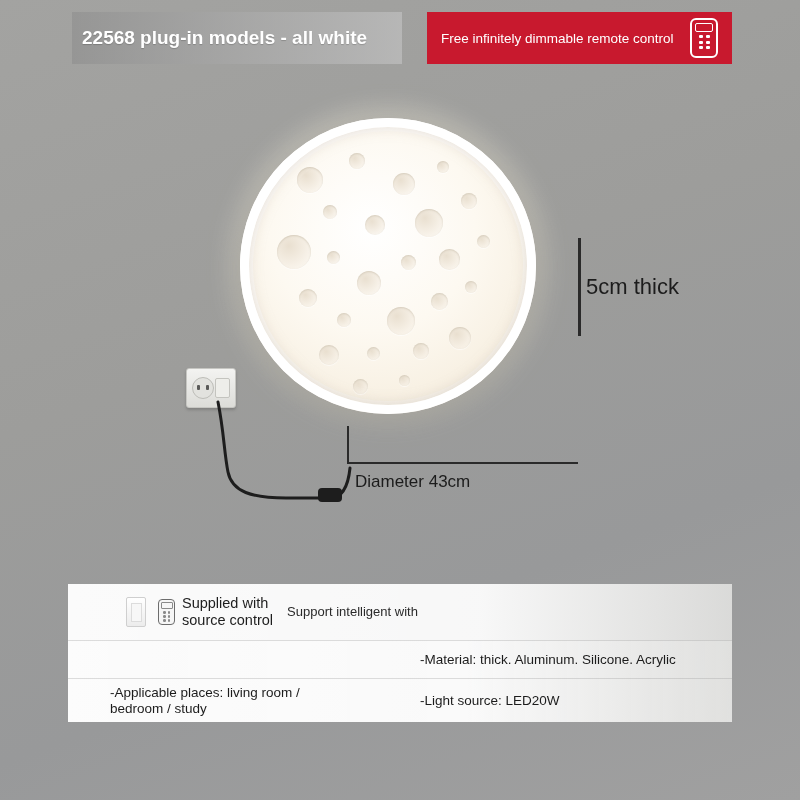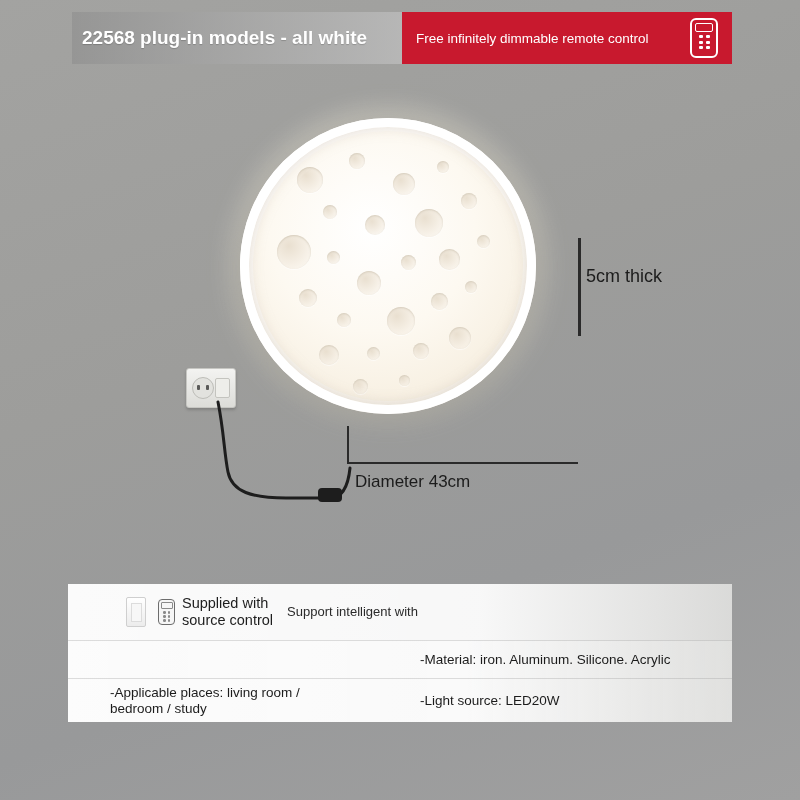--- a/index.html
+++ b/index.html
@@ -49,20 +49,21 @@
   }
   .banner-right {
     flex: 1 1 auto;
     background: #c8192e;
     display: flex;
     align-items: center;
     justify-content: flex-start;
     padding-left: 14px;
     box-sizing: border-box;
     position: relative;
+    margin-left: 25px;
   }
   .banner-right-text {
     color: #ffffff;
     font-size: 13.5px;
     white-space: nowrap;
   }
   .remote-badge {
     position: absolute;
     right: 14px;
     top: 6px;
@@ -139,22 +140,22 @@
     position: absolute;
     left: 578px;
     top: 238px;
     width: 3px;
     height: 98px;
     background: #2a2a2a;
   }
   .thick-label {
     position: absolute;
     left: 586px;
-    top: 266px;
-    font-size: 18px;
+    top: 274px;
+    font-size: 22px;
     color: #1c1c1c;
     white-space: nowrap;
   }
   .diam-line {
     position: absolute;
     left: 348px;
     top: 462px;
     width: 230px;
     height: 2px;
     background: #2a2a2a;
@@ -451,21 +452,21 @@
         <span class="feature-text">Supplied with
 source control</span>
       </div>
       <span class="gap-3"></span>
       <div class="feature">
         <span class="feature-text small">Support intelligent with</span>
       </div>
     </div>
 
     <div class="spec-row">
-      <span class="spec-cell spec-right">-Material: iron. Aluminum. Silicone. Acrylic</span>
+      <span class="spec-cell spec-right">-Material: thick. Aluminum. Silicone. Acrylic</span>
     </div>
 
     <div class="spec-row tall">
       <span class="spec-cell spec-left">-Applicable places: living room /
 bedroom / study</span>
       <span class="spec-cell spec-right">-Light source: LED20W</span>
     </div>
 
 
   </div>

